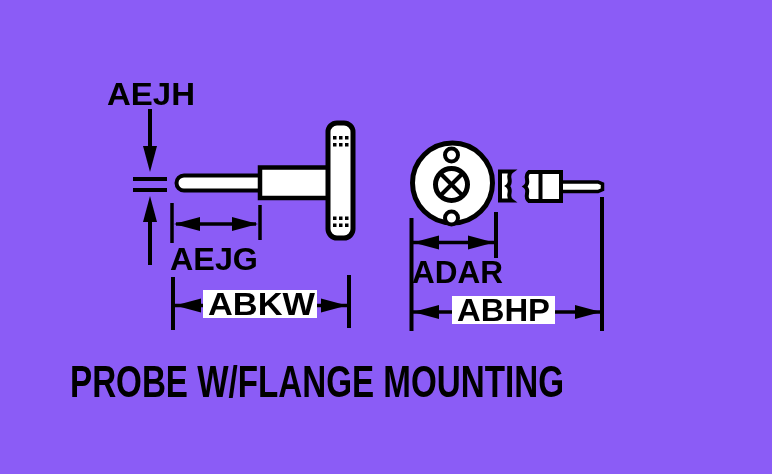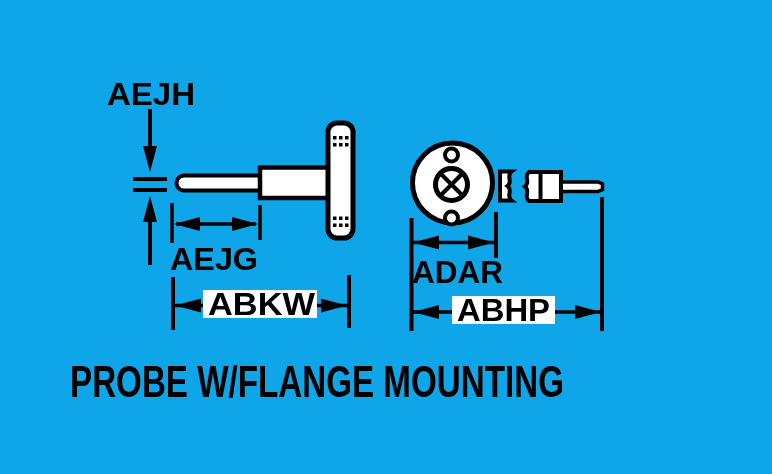--- a/index.html
+++ b/index.html
@@ -4,21 +4,21 @@
 <style>
   html, body {
     margin: 0;
     padding: 0;
     background: #ffffff;
   }
   .canvas {
     position: relative;
     width: 772px;
     height: 474px;
-    background: #0ea5e9;
+    background: #8b5cf6;
     overflow: hidden;
     font-family: "Liberation Sans", sans-serif;
   }
   svg text {
     font-family: "Liberation Sans", sans-serif;
     font-weight: bold;
     fill: #000000;
   }
   .dim-label { font-size: 31px; }
   .title-label { font-size: 45px; }

